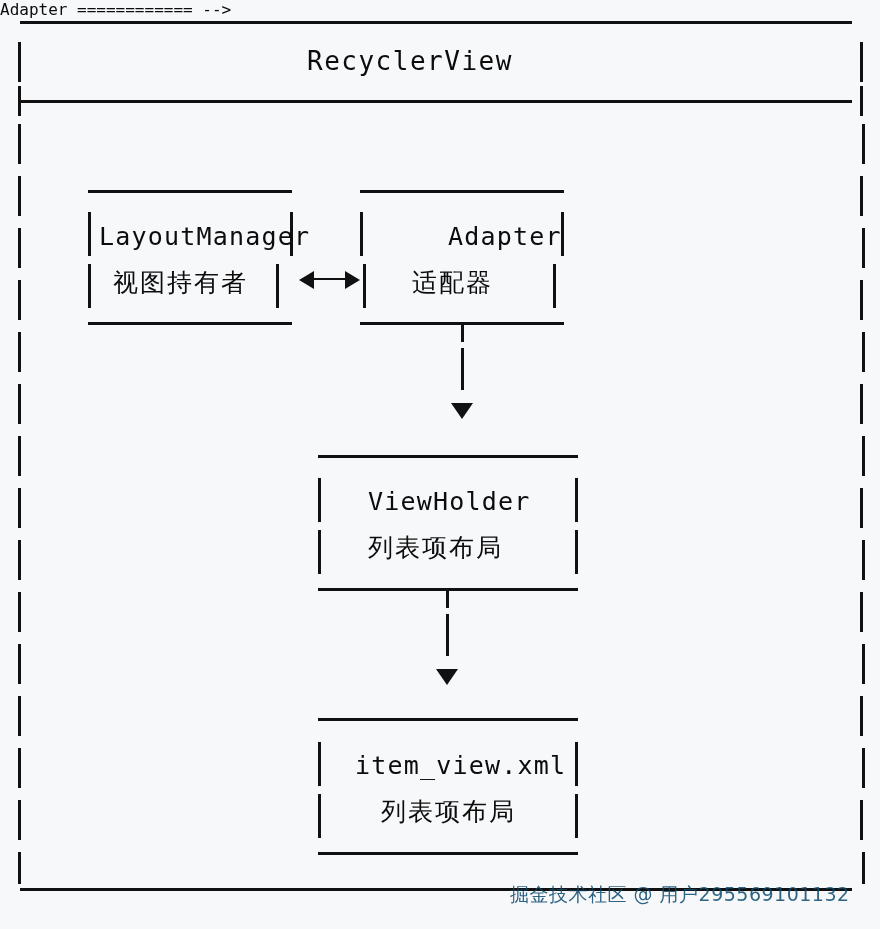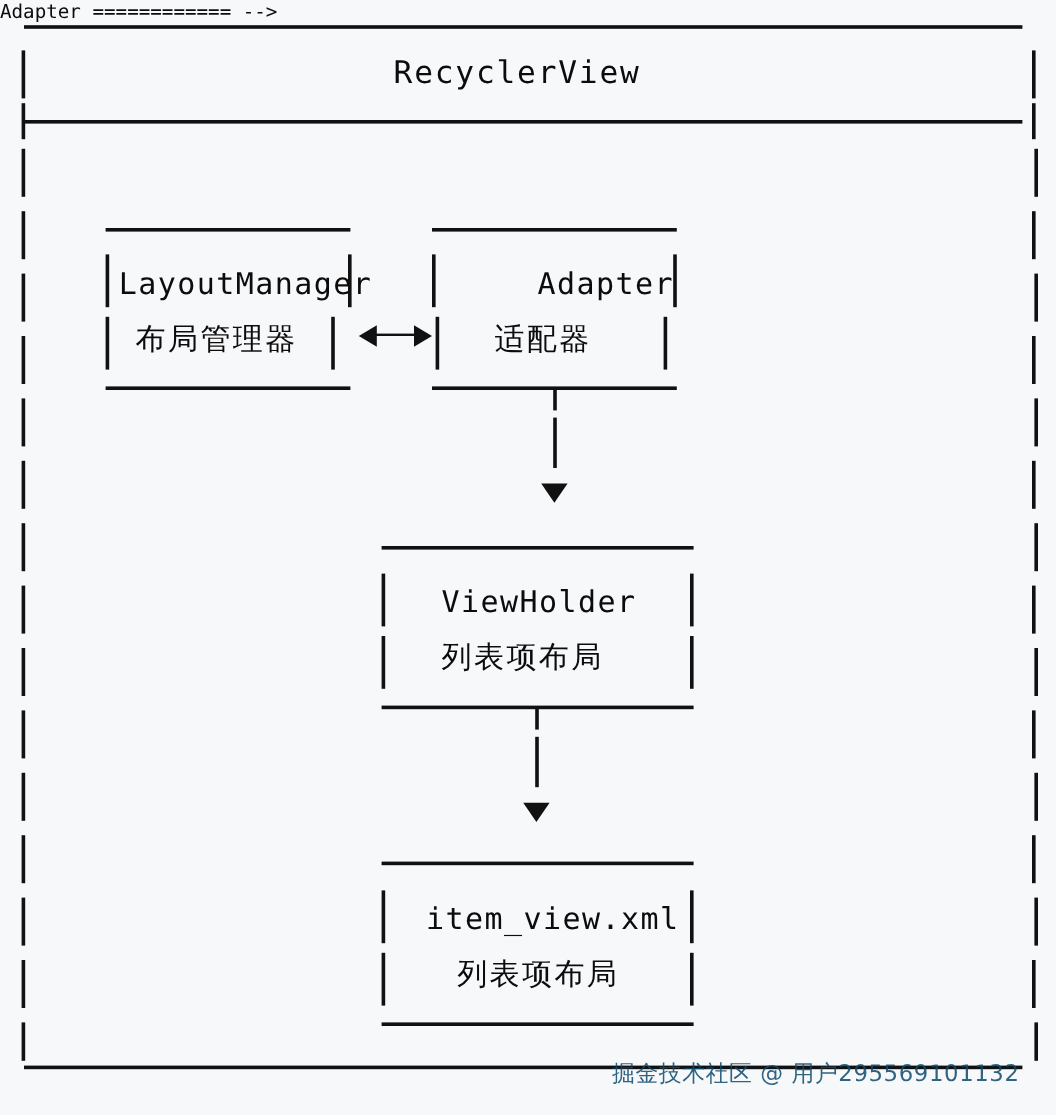--- a/index.html
+++ b/index.html
@@ -99,21 +99,21 @@
 <div id="canvas">
 
   
   <div>
 
     <div class="hline" style="left:20px; top:21px; width:832px;"></div>
 
     <div class="vtick" style="left:18px; top:42px; height:40px;"></div>
     <div class="vtick" style="left:860px; top:42px; height:40px;"></div>
 
-    <div class="label title" style="left:328px; top:46px;">RecyclerView</div>
+    <div class="label title" style="left:307px; top:46px;">RecyclerView</div>
 
     <div class="vtick" style="left:18px; top:86px; height:30px;"></div>
     <div class="vtick" style="left:860px; top:86px; height:30px;"></div>
     <div class="hline" style="left:20px; top:100px; width:832px;"></div>
 
     <div class="vtick" style="left:18px; top:124px;  height:40px;"></div>
     <div class="vtick" style="left:18px; top:176px;  height:40px;"></div>
     <div class="vtick" style="left:18px; top:228px;  height:40px;"></div>
     <div class="vtick" style="left:18px; top:280px;  height:40px;"></div>
     <div class="vtick" style="left:18px; top:332px;  height:40px;"></div>
@@ -152,21 +152,21 @@
     <div class="hline" style="left:88px; top:190px; width:204px;"></div>
 
     <div class="vtick" style="left:88px;  top:212px; height:44px;"></div>
     <div class="vtick" style="left:290px; top:212px; height:44px;"></div>
 
     <div class="label mono-en" style="left:99px; top:222px;">LayoutManager</div>
 
     <div class="vtick" style="left:88px;  top:264px; height:44px;"></div>
     <div class="vtick" style="left:276px; top:264px; height:44px;"></div>
 
-    <div class="label cjk" style="left:113px; top:266px;">布局管理器</div>
+    <div class="label cjk" style="left:113px; top:266px;">视图持有者</div>
 
     <div class="hline" style="left:88px; top:322px; width:204px;"></div>
   </div>
 
   
   <div>
     <div class="hline" style="left:360px; top:190px; width:204px;"></div>
 
     <div class="vtick" style="left:360px; top:212px; height:44px;"></div>
     <div class="vtick" style="left:561px; top:212px; height:44px;"></div>

